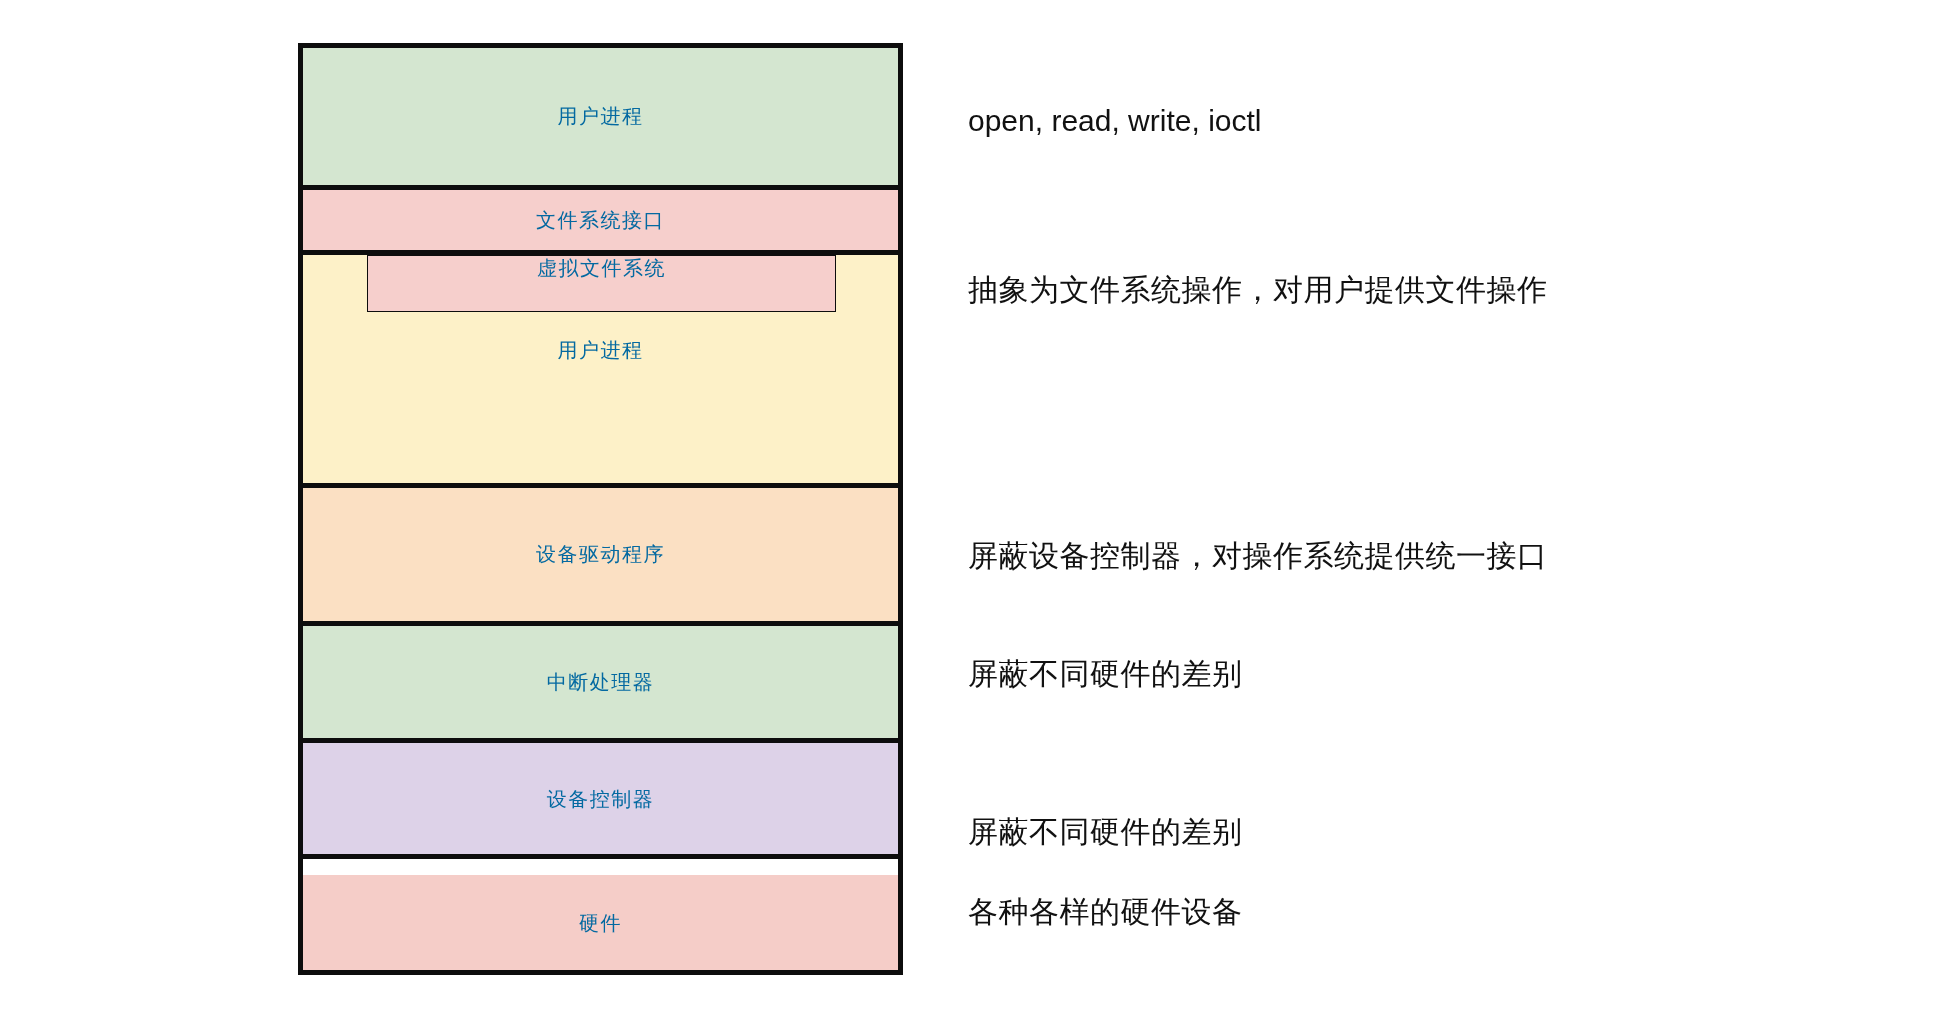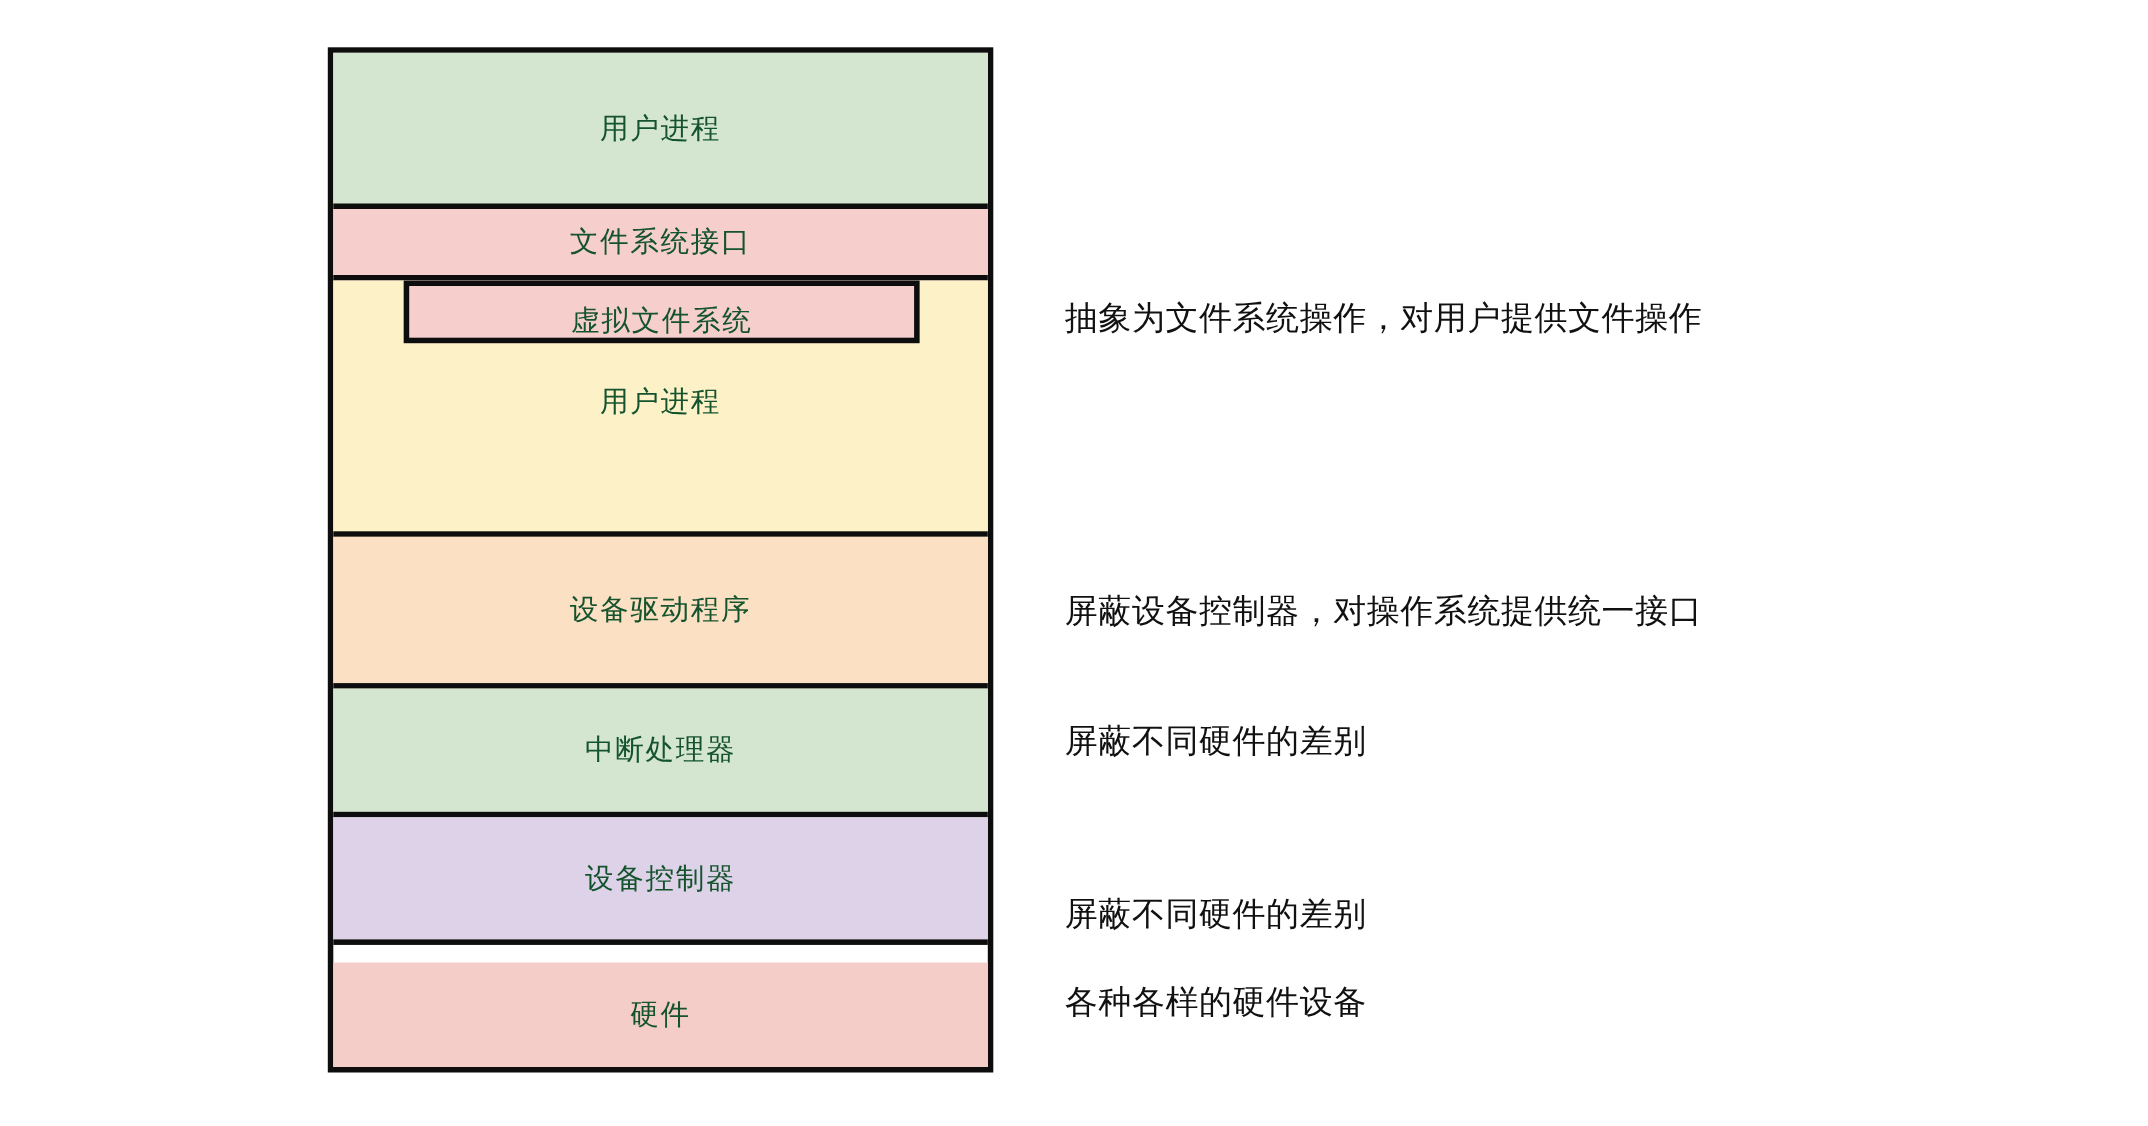--- a/index.html
+++ b/index.html
@@ -45,24 +45,24 @@
     align-items: center;
     justify-content: center;
     border-bottom: 5px solid #0d0d0d;
     overflow: visible;
   }
   .layer:last-child {
     border-bottom: none;
   }
 
   .layer-label {
-    font-size: 26px;
+    font-size: 20px;
     line-height: 1.2;
     letter-spacing: 1.5px;
-    color: #14532d;
+    color: #0369a1;
     white-space: nowrap;
   }
 
   
   .l-user       { height: 144px; }
   .l-fsinterface{ height: 66px;  }
   .l-os         { height: 236px; justify-content: flex-start; flex-direction: column; }
   .l-driver     { height: 140px; }
   .l-irq        { height: 119px; }
   .l-devctrl    { height: 118px; }
@@ -72,25 +72,25 @@
   .os-inner {
     position: relative;
     width: 100%;
     height: 100%;
     display: flex;
     flex-direction: column;
     align-items: stretch;
   }
   .vfs-box {
     box-sizing: border-box;
-    margin: 0 62px 12px 64px;
+    margin: 0 62px 0 64px;
     height: 57px;
-    border: 5px solid #0ea5e9;
+    border: 1px solid #0ea5e9;
     display: flex;
-    align-items: flex-end;
+    align-items: flex-start;
     justify-content: center;
   }
   .os-label-wrap {
     flex: 1;
     display: flex;
     align-items: flex-start;
     justify-content: center;
     padding-top: 26px;
   }
 
@@ -144,20 +144,21 @@
     <div class="layer l-devctrl" style="background-color: rgb(221, 210, 232); border-color: rgb(13, 13, 13);">
       <span class="layer-label">设备控制器</span>
     </div>
 
     <div class="layer l-hardware" style="background-color: rgb(245, 205, 200); border-color: rgb(13, 13, 13);">
       <span class="layer-label">硬件</span>
     </div>
 
   </div>
 
+  <div class="annotation ann-latin" style="top:121px;">open, read, write, ioctl</div>
 
   <div class="annotation" style="top:290px;">抽象为文件系统操作，对用户提供文件操作</div>
 
   <div class="annotation" style="top:556px;">屏蔽设备控制器，对操作系统提供统一接口</div>
 
   <div class="annotation" style="top:674px;">屏蔽不同硬件的差别</div>
 
   <div class="annotation" style="top:793px;margin-top:39px;">屏蔽不同硬件的差别</div>
 
   <div class="annotation" style="top:912px;">各种各样的硬件设备</div>

